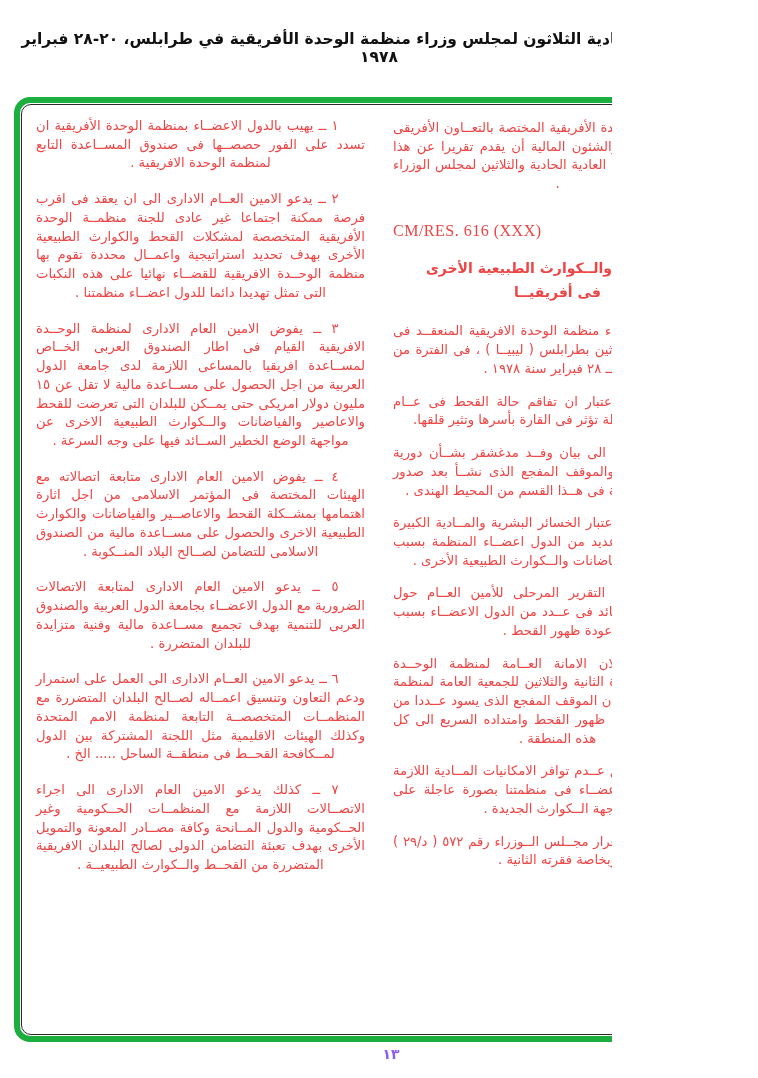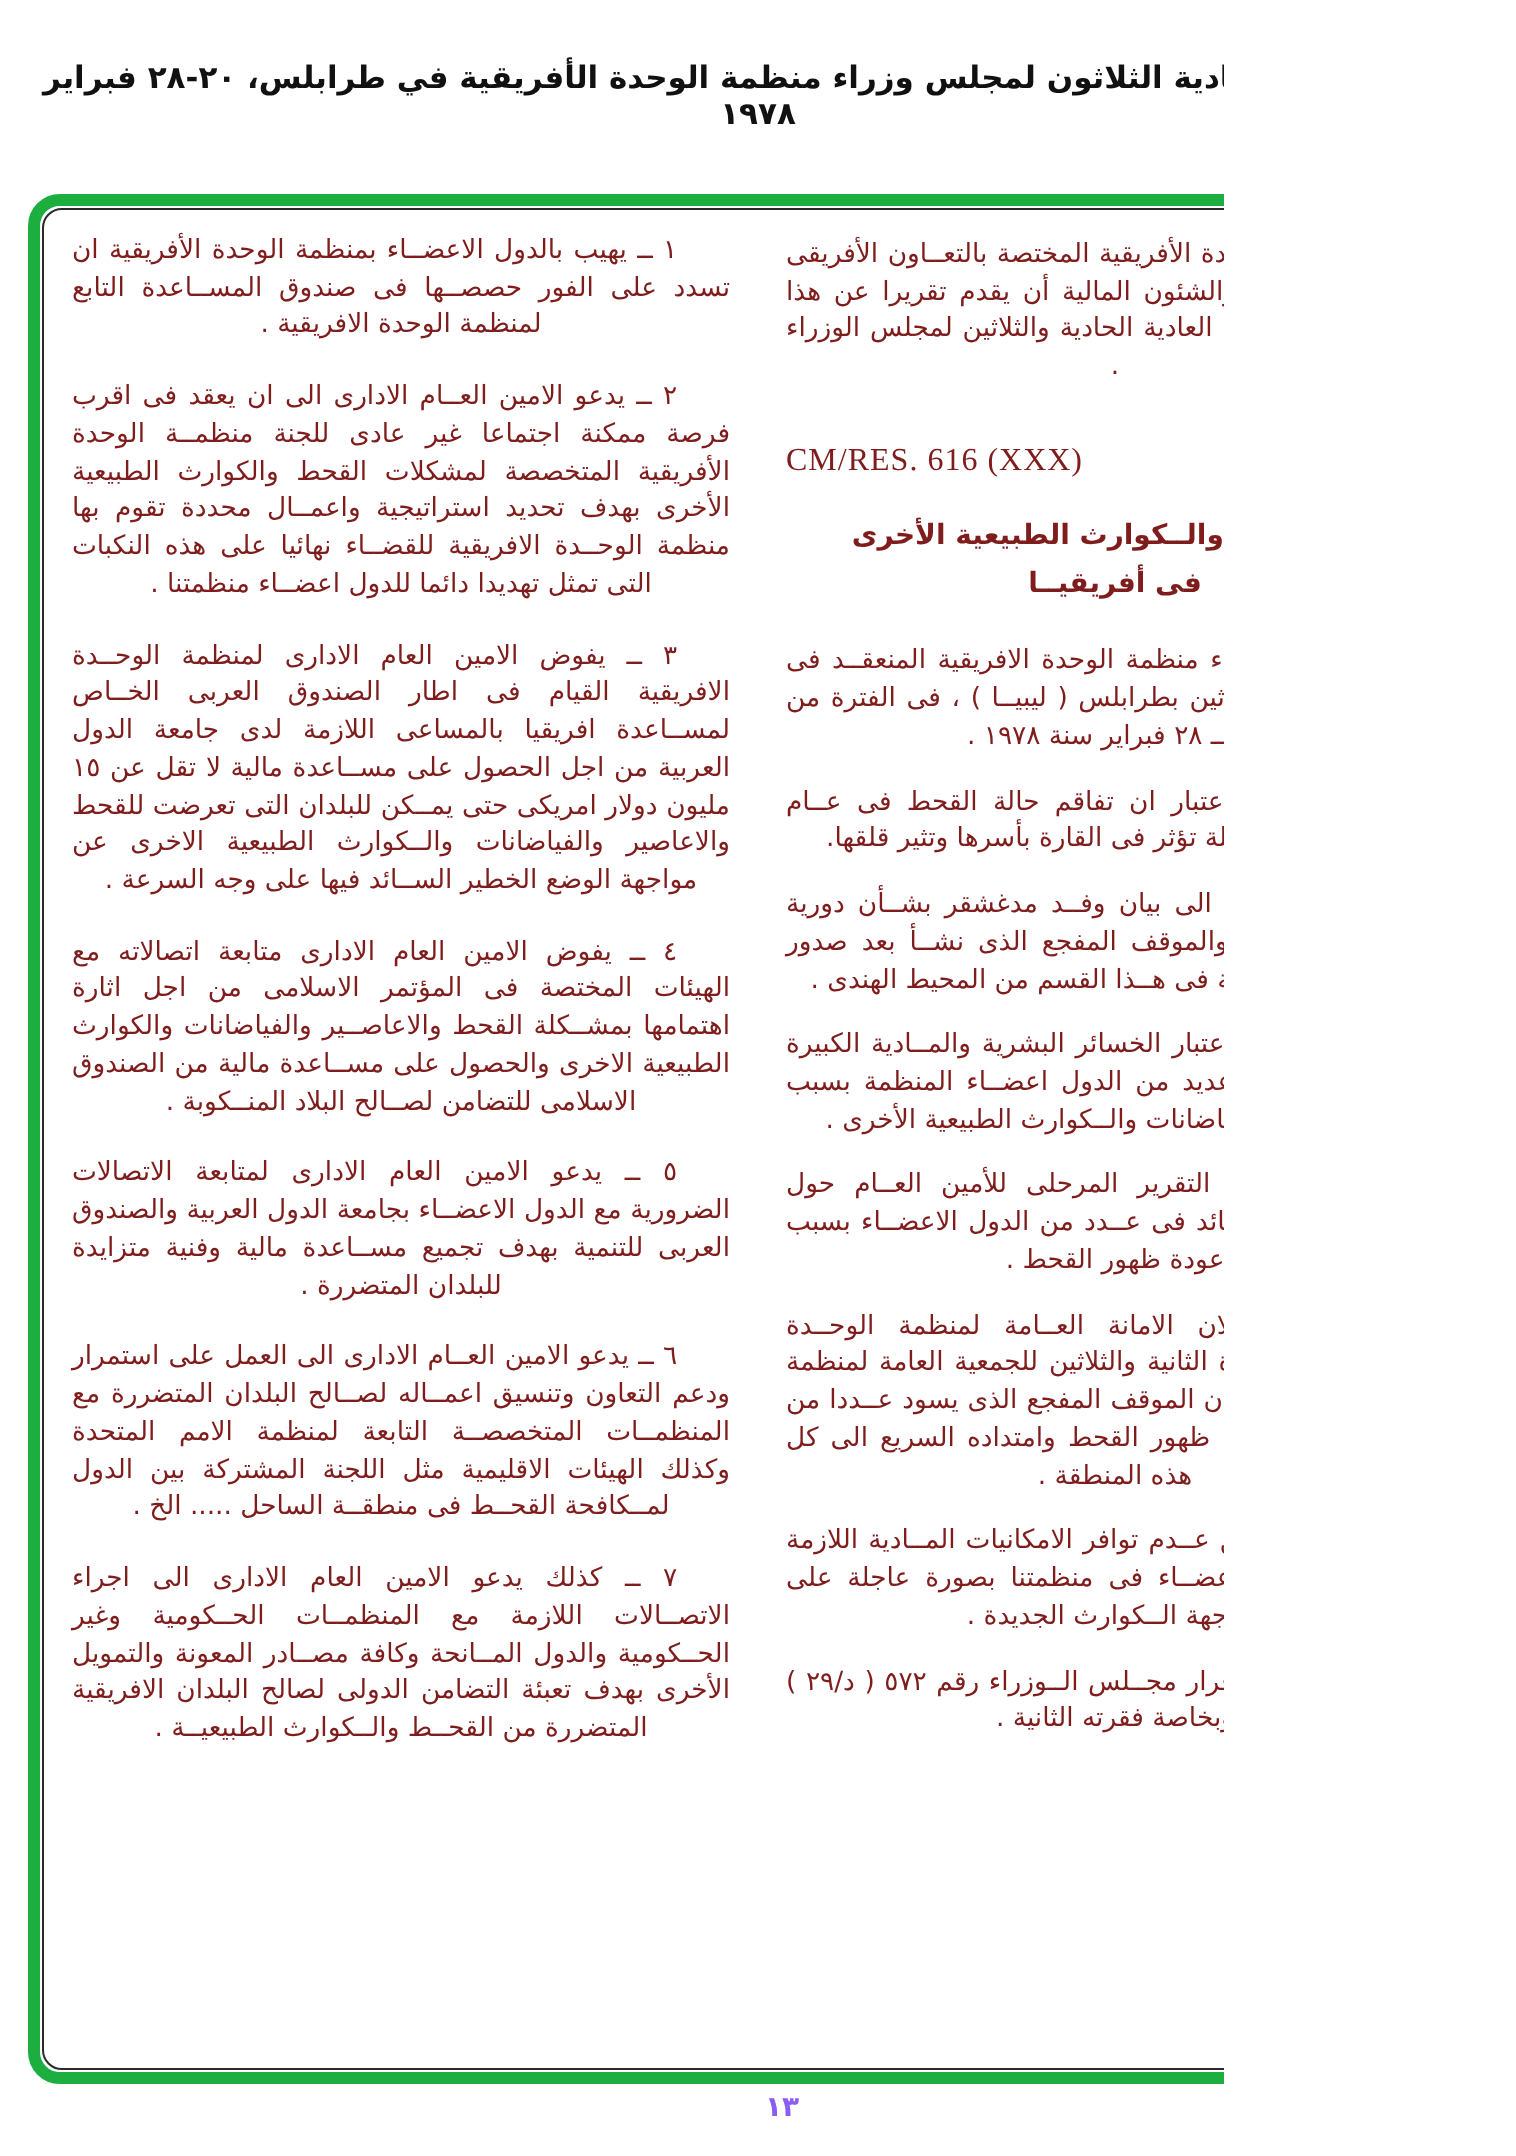--- a/index.html
+++ b/index.html
@@ -57,21 +57,21 @@
   }
   
   .columns {
     direction: rtl;
     display: flex;
     gap: 28px;
     height: 100%;
   }
   .col {
     flex: 1 1 0;
-    color: #7f1d1d;
+    color: #ef4444;
     font-size: 13.2px;
     line-height: 1.42;
   }
   .col p {
     margin: 0 0 14px 0;
     text-align: justify;
     text-align-last: center;
   }
   .col p.indent {
     text-indent: 2em;

